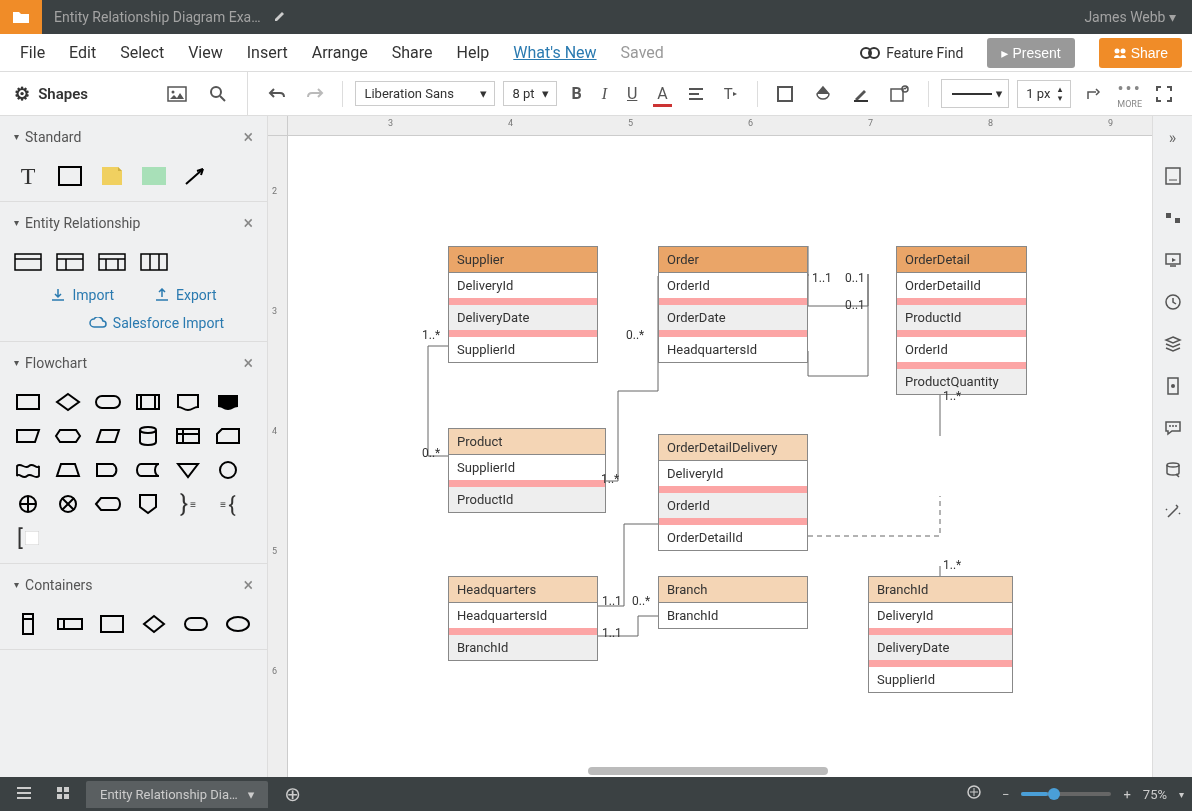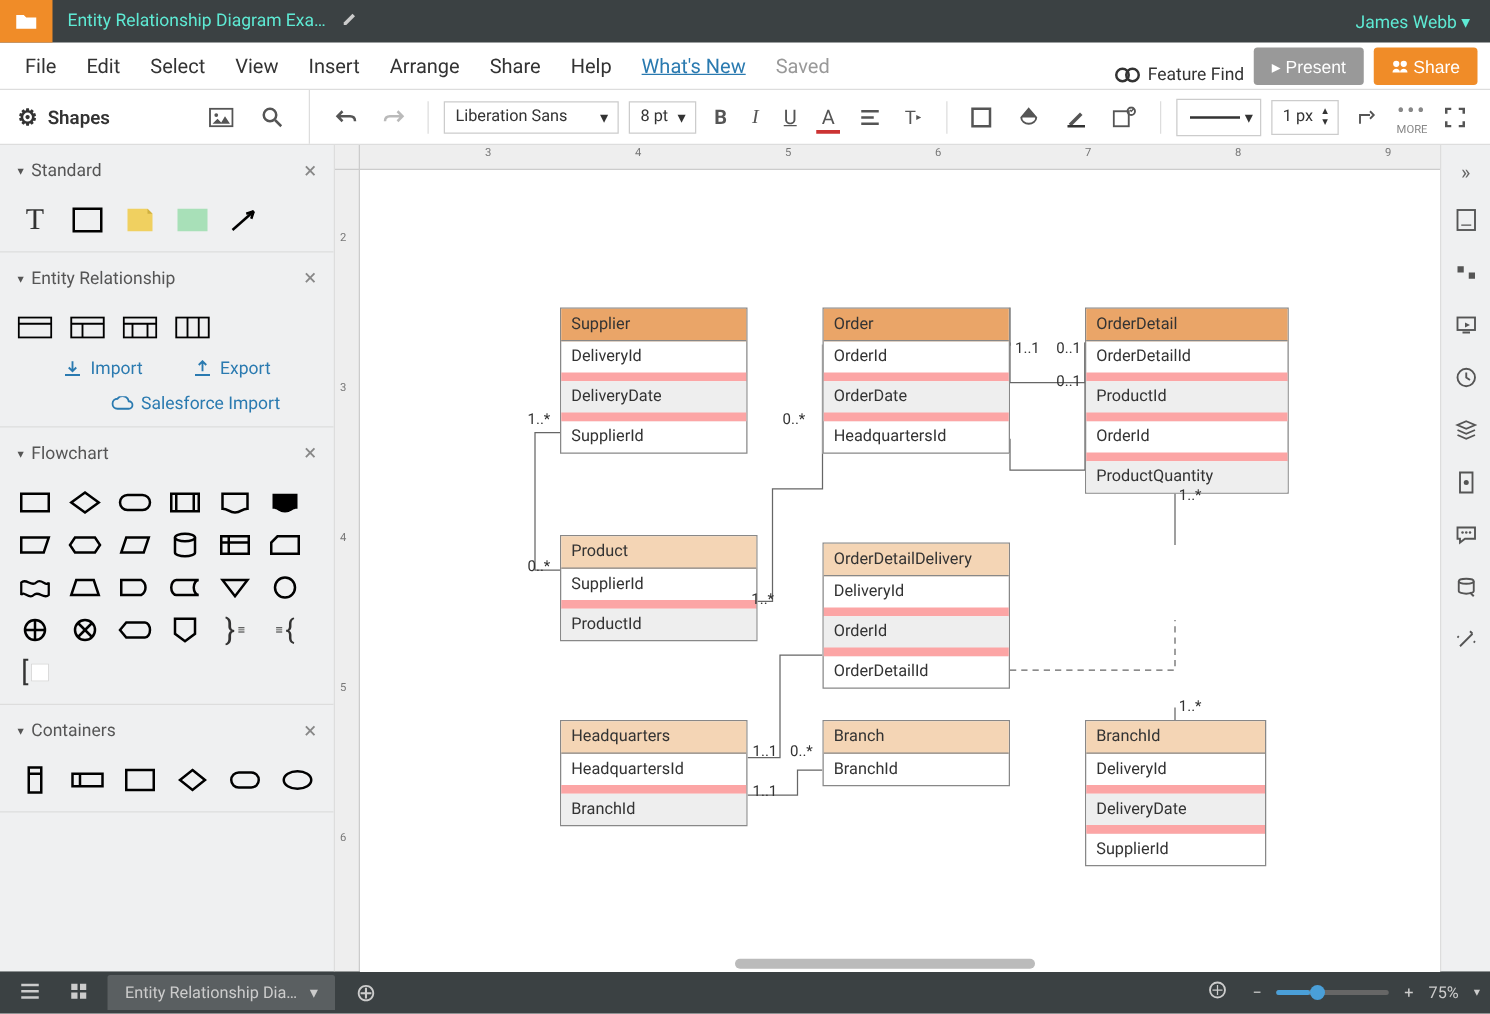--- a/index.html
+++ b/index.html
@@ -1,26 +1,26 @@
 <!DOCTYPE html>
 <html><head>
 <meta charset="utf-8">
 <style>
 *{box-sizing:border-box;margin:0;padding:0;}
 body{font-family:-apple-system,BlinkMacSystemFont,"Segoe UI",Roboto,sans-serif;font-size:13px;color:#333;background:#fff;overflow:hidden;}
-.titlebar{height:34px;background:#3b4143;display:flex;align-items:center;color:#5eead4;}
+.titlebar{height:34px;background:#3b4143;display:flex;align-items:center;color:#a3a3a3;}
 .titlebar-icon{width:42px;height:34px;background:#f08c28;display:flex;align-items:center;justify-content:center;}
 .titlebar-title{padding:0 12px;font-size:14px;}
 .titlebar-edit{color:#aaa;cursor:pointer;}
 .titlebar-user{margin-left:auto;padding:0 16px;font-size:14px;}
 .menubar{height:38px;border-bottom:1px solid #ddd;display:flex;align-items:center;padding:0 10px;gap:4px;}
 .menu-item{padding:6px 10px;font-size:16px;cursor:pointer;color:#333;}
 .menu-item.link{color:#2a7ab0;text-decoration:underline;}
 .menu-item.muted{color:#999;}
-.menu-right{margin-left:auto;display:flex;align-items:flex-end;gap:8px;}
+.menu-right{margin-left:auto;display:flex;align-items:center;gap:24px;}
 .feature-find{display:flex;align-items:center;gap:6px;font-size:14px;color:#333;}
 .btn-present{background:#999;color:#fff;border:none;padding:7px 14px;border-radius:3px;font-size:14px;display:flex;align-items:center;gap:4px;cursor:pointer;}
 .btn-share{background:#f08c28;color:#fff;border:none;padding:7px 14px;border-radius:3px;font-size:14px;display:flex;align-items:center;gap:4px;cursor:pointer;}
 .toolbar{height:44px;border-bottom:1px solid #ddd;display:flex;align-items:center;}
 .toolbar-left{width:268px;display:flex;align-items:center;padding:0 14px;gap:10px;border-right:1px solid #ddd;height:100%;}
 .shapes-label{display:flex;align-items:center;gap:8px;font-size:15px;font-weight:600;}
 .gear-icon{font-size:18px;}
 .toolbar-left-icons{margin-left:auto;display:flex;gap:10px;}
 .toolbar-main{flex:1;display:flex;align-items:center;padding:0 14px;gap:8px;}
 .tb-btn{padding:4px 6px;cursor:pointer;color:#555;font-size:18px;display:flex;align-items:center;}
@@ -560,21 +560,21 @@
           <div class="entity-row">DeliveryId</div>
           <div class="entity-row alt">DeliveryDate</div>
           <div class="entity-row">SupplierId</div>
         </div>
         <div class="entity" style="left:340px;top:100px;width:150px">
           <div class="entity-header orange">Order</div>
           <div class="entity-row">OrderId</div>
           <div class="entity-row alt">OrderDate</div>
           <div class="entity-row">HeadquartersId</div>
         </div>
-        <div class="entity" style="left:550px;top:100px;width:163px">
+        <div class="entity" style="left:578px;top:100px;width:131px">
           <div class="entity-header orange">OrderDetail</div>
           <div class="entity-row">OrderDetailId</div>
           <div class="entity-row alt">ProductId</div>
           <div class="entity-row">OrderId</div>
           <div class="entity-row alt">ProductQuantity</div>
         </div>
         <div class="entity" style="left:130px;top:282px;width:158px">
           <div class="entity-header peach">Product</div>
           <div class="entity-row">SupplierId</div>
           <div class="entity-row alt">ProductId</div>

